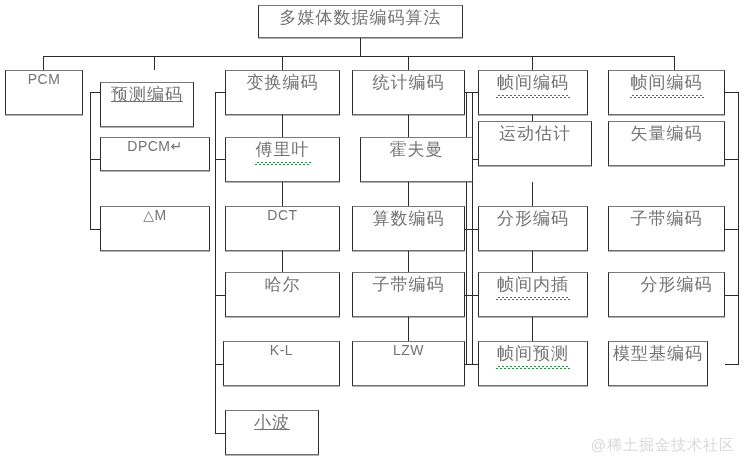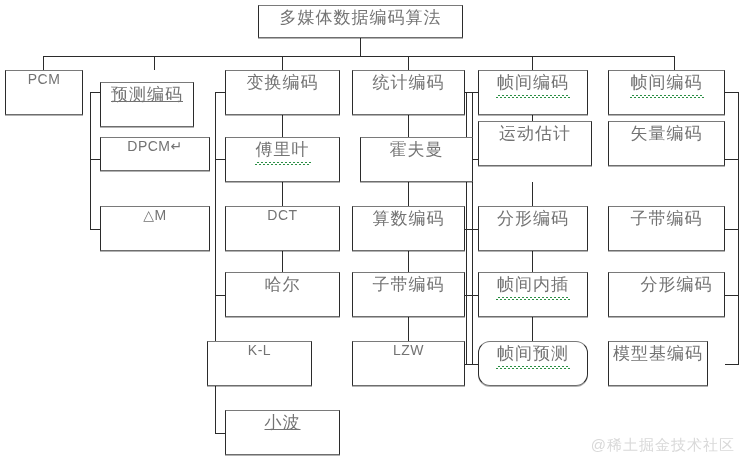--- a/index.html
+++ b/index.html
@@ -110,24 +110,24 @@
   </div>
   <div class="box sh sq" style="left:225px;top:137px;width:115px;height:45px;">
     <span class="txt">傅里叶</span>
   </div>
   <div class="box latin sh" style="left:225px;top:206px;width:115px;height:45px;">
     <span class="txt">DCT</span>
   </div>
   <div class="box sh" style="left:225px;top:272px;width:115px;height:45px;">
     <span class="txt">哈尔</span>
   </div>
-  <div class="box latin sh" style="left:207px;top:341px;width:105px;height:45px;">
+  <div class="box latin sh" style="left:223px;top:341px;width:117px;height:45px;">
     <span class="txt">K-L</span>
   </div>
-  <div class="box sh" style="left:225px;top:410px;width:115px;height:45px;text-decoration:underline;">
+  <div class="box sh" style="left:225px;top:410px;width:94px;height:45px;text-decoration:underline;">
     <span class="txt">小波</span>
   </div>
 
   <div class="ln v" style="left:215px;top:92px;height:341px;"></div>
   <div class="ln h" style="left:215px;top:92px;width:10px;"></div>
   <div class="ln h" style="left:215px;top:159px;width:10px;"></div>
   <div class="ln h" style="left:215px;top:295px;width:10px;"></div>
   <div class="ln h" style="left:215px;top:364px;width:10px;"></div>
   <div class="ln h" style="left:215px;top:433px;width:10px;"></div>
   <div class="ln v" style="left:282px;top:115px;height:22px;"></div>
@@ -166,21 +166,21 @@
   </div>
   <div class="box sh" style="left:478px;top:121px;width:114px;height:45px;">
     <span class="txt">运动估计</span>
   </div>
   <div class="box sh" style="left:478px;top:206px;width:110px;height:45px;">
     <span class="txt">分形编码</span>
   </div>
   <div class="box sh sq" style="left:478px;top:272px;width:110px;height:45px;">
     <span class="txt">帧间内插</span>
   </div>
-  <div class="box sh sq" style="left:478px;top:341px;width:110px;height:45px;border-radius:12px;">
+  <div class="box sh sq" style="left:478px;top:341px;width:110px;height:45px;">
     <span class="txt">帧间预测</span>
   </div>
 
   <div class="ln v" style="left:472px;top:92px;height:272px;"></div>
   <div class="ln h" style="left:472px;top:92px;width:7px;"></div>
   <div class="ln h" style="left:472px;top:159px;width:7px;"></div>
   <div class="ln h" style="left:472px;top:229px;width:7px;"></div>
   <div class="ln h" style="left:472px;top:295px;width:7px;"></div>
   <div class="ln h" style="left:472px;top:364px;width:7px;"></div>
   <div class="ln v" style="left:532px;top:115px;height:22px;"></div>

